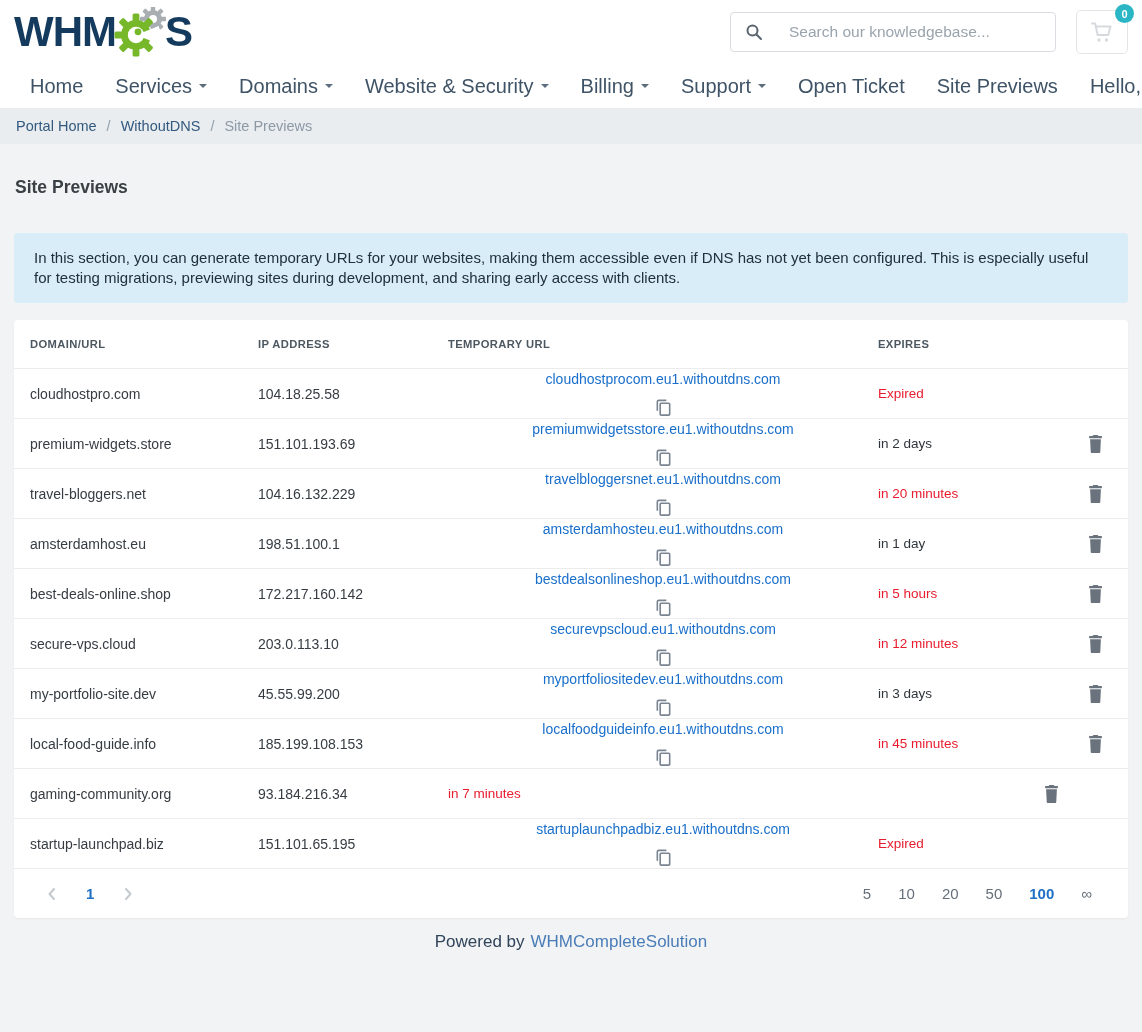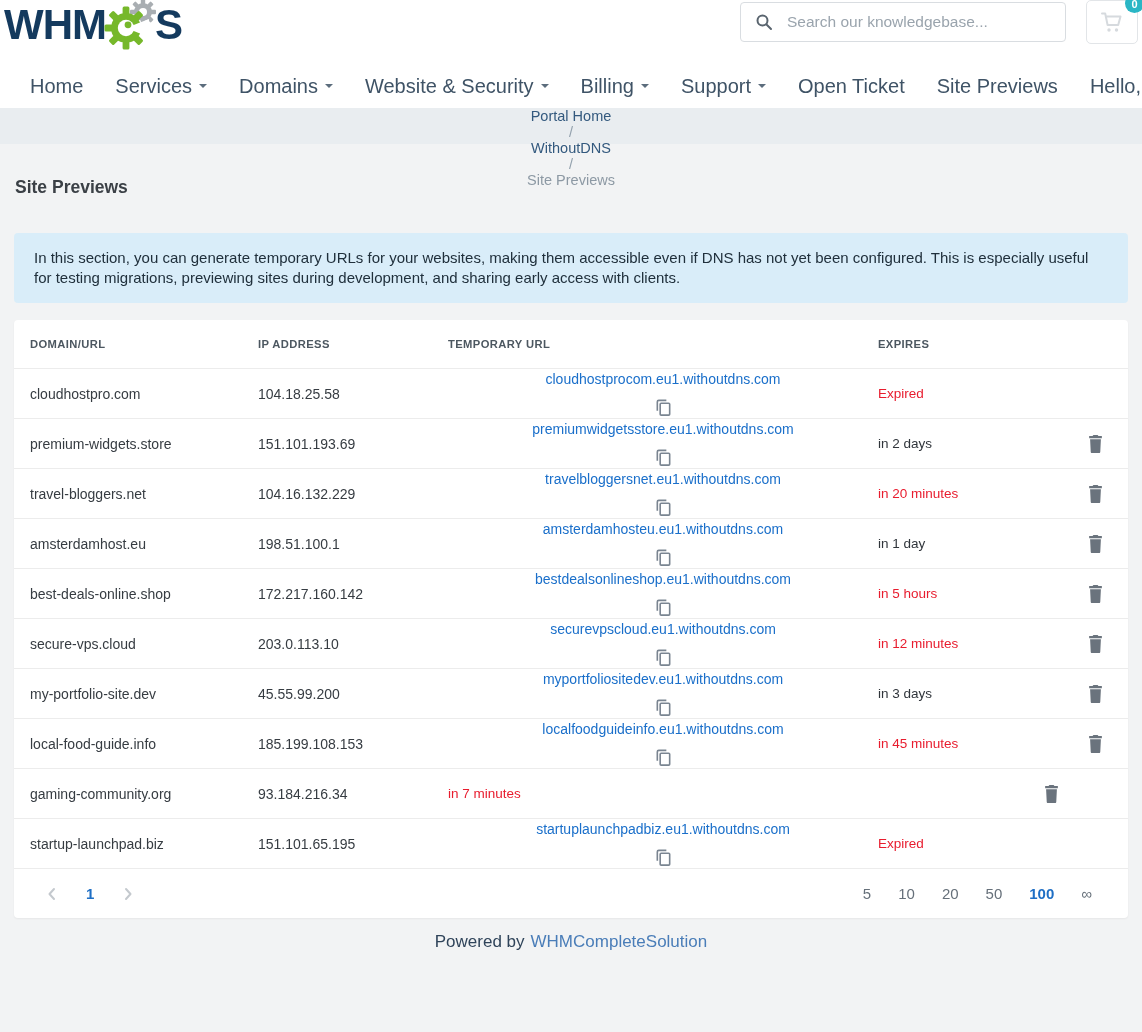--- a/index.html
+++ b/index.html
@@ -4,40 +4,40 @@
 <style>
   :root{
     --accent:#1b63b1; --link:#1a6fca; --danger:#e81c2e; --logo-navy:#143a5e;
     --logo-green:#76b82a; --badge-teal:#2ab6c5; --nav-text:#3f5366;
   }
   *{box-sizing:border-box;}
   html,body{margin:0;padding:0;}
   body{width:1142px;height:1032px;background:#f2f3f4;font-family:"Liberation Sans",sans-serif;color:#363c42;overflow:hidden;}
 
   
-  .topbar{background:#fff;height:64px;display:flex;align-items:flex-start;padding:0 4px;}
+  .topbar{background:#fff;height:64px;display:flex;align-items:center;padding:0 14px;}
   .logo{display:flex;align-items:center;cursor:pointer;user-select:none;}
   .logo .word{font-size:42px;font-weight:800;letter-spacing:-1px;color:var(--logo-navy);line-height:1;}
   .logo svg{margin:0 -4px 0 -3px;}
   .topbar-right{margin-left:auto;display:flex;align-items:center;gap:20px;}
   .kb-search{width:326px;height:40px;border:1px solid #d9dde1;border-radius:4px;display:flex;align-items:center;padding:0 14px;background:#fff;}
-  .kb-search input{border:0;outline:0;flex:1;margin-left:12px;font-size:15.5px;color:#3d4750;font-family:inherit;background:transparent;}
+  .kb-search input{border:0;outline:0;flex:1;margin-left:24px;font-size:15.5px;color:#3d4750;font-family:inherit;background:transparent;}
   .kb-search input::placeholder{color:#9aa4ad;}
   .cart-btn{position:relative;width:52px;height:44px;border:1px solid #e2e5e8;border-radius:5px;background:#fff;display:flex;align-items:center;justify-content:center;cursor:pointer;}
   .cart-badge{position:absolute;top:-7px;right:-7px;min-width:19px;height:19px;border-radius:50%;background:var(--badge-teal);color:#fff;font-size:11px;font-weight:bold;display:flex;align-items:center;justify-content:center;}
 
   
   .navbar{background:#fff;height:44px;display:flex;align-items:center;padding:0 14px;font-size:20px;color:var(--nav-text);}
   .nav-items{display:flex;align-items:center;}
   .nav-item{padding:0 16px;display:flex;align-items:center;cursor:pointer;white-space:nowrap;}
   .caret{display:inline-block;width:0;height:0;border-left:4px solid transparent;border-right:4px solid transparent;border-top:4.5px solid currentColor;margin-left:7px;opacity:.85;}
   .user-menu{margin-left:auto;display:flex;align-items:center;cursor:pointer;padding-right:4px;}
 
   
-  .breadcrumb{background:#e9edf0;height:36px;display:flex;align-items:center;padding:0 16px;font-size:14.5px;flex-direction:column;}
+  .breadcrumb{background:#e9edf0;height:36px;display:flex;align-items:center;padding:0 16px;font-size:14.5px;}
   .breadcrumb a{color:#33597e;text-decoration:none;cursor:pointer;}
   .crumb-sep{color:#93a1ad;margin:0 10px;}
   .crumb-current{color:#8d99a4;}
 
   
   .main{padding:0 14px;}
   .page-title{font-size:17.5px;font-weight:bold;color:#3b4046;margin:33px 0 0 1px;}
   .alert-info{margin-top:35px;background:#d9edf9;border-radius:4px;padding:15px 20px;font-size:15px;line-height:20px;color:#20303c;}
 
   .card{margin-top:17px;background:#fff;border-radius:4px;box-shadow:0 1px 2px rgba(0,0,0,.05);}

